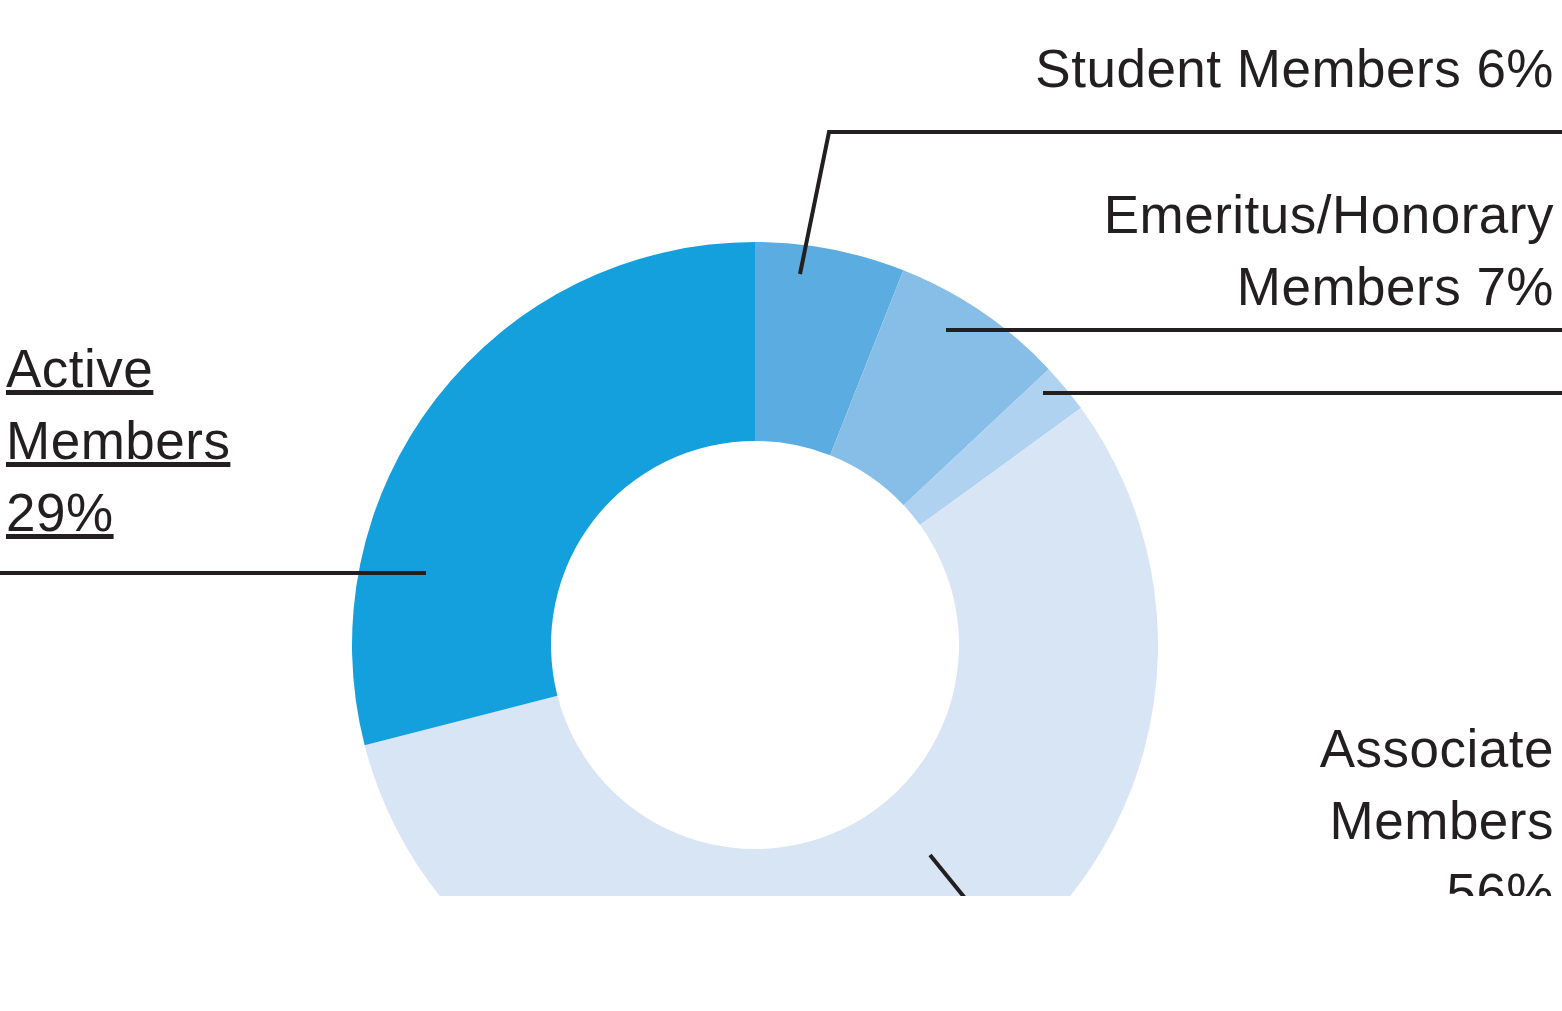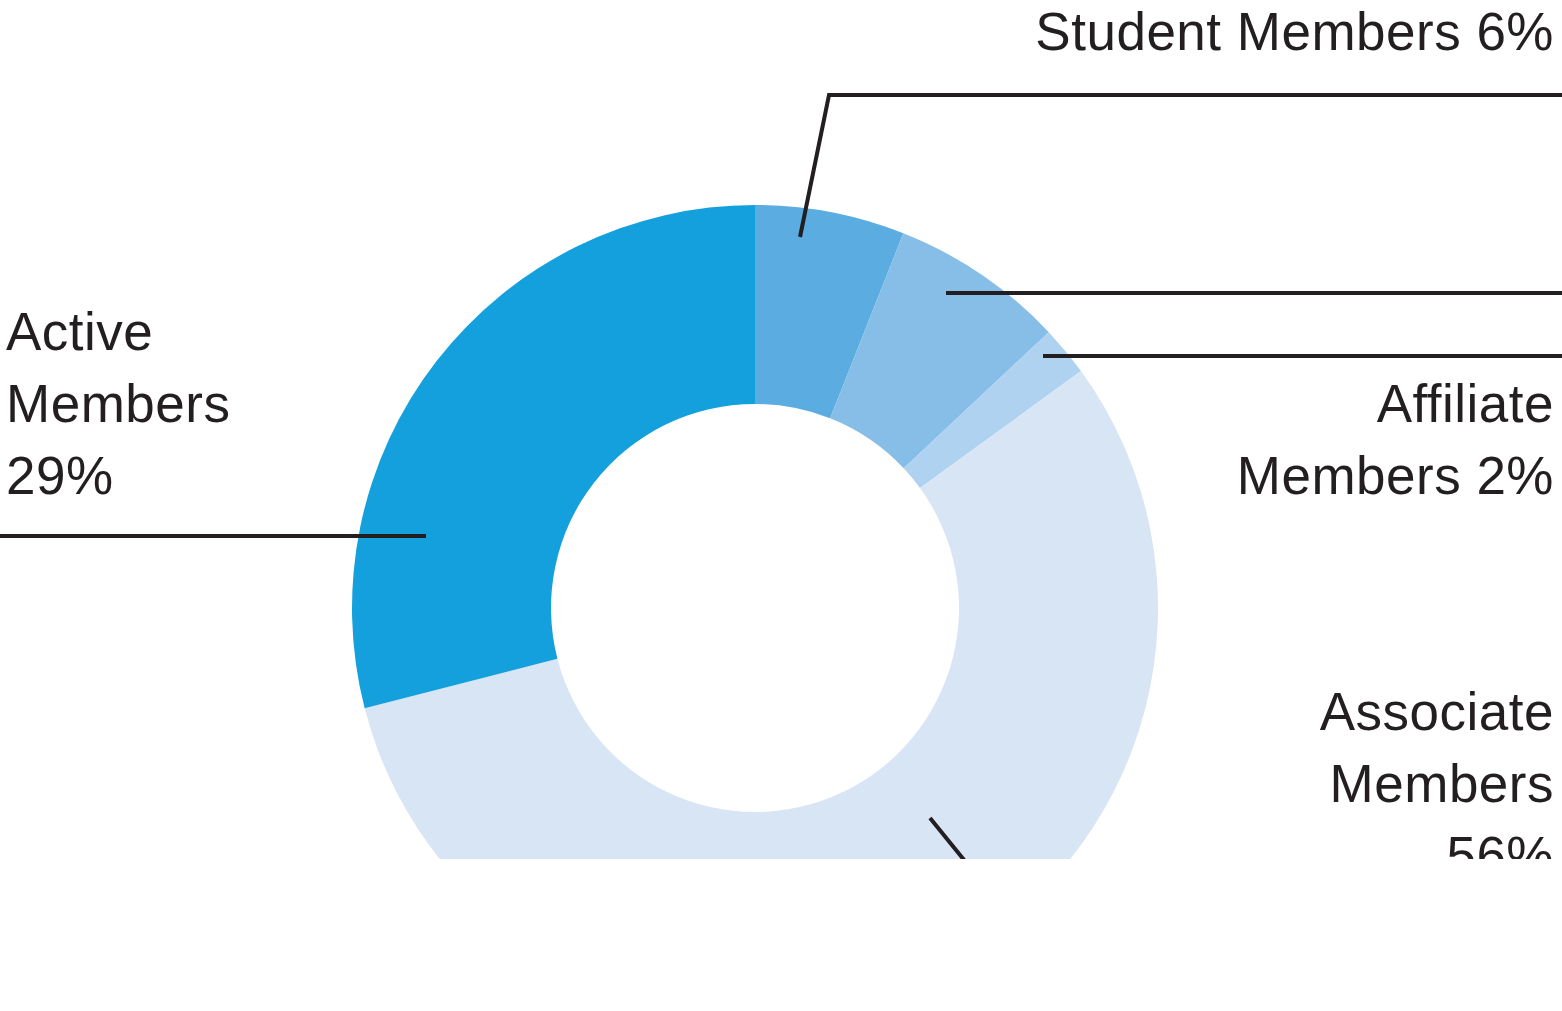--- a/index.html
+++ b/index.html
@@ -7,40 +7,41 @@
     padding: 0;
     background: #ffffff;
   }
   .stage {
     position: relative;
     width: 1562px;
     height: 859px;
     background: #ffffff;
     overflow: hidden;
     font-family: "Liberation Sans", sans-serif;
+    margin-top: 37px;
   }
   .chart-svg {
     position: absolute;
     left: 0;
     top: 0;
     width: 1562px;
     height: 1011px;
     display: block;
   }
   .label {
     position: absolute;
     white-space: pre-line;
     color: #231f20;
     font-size: 53px;
     line-height: 72px;
     letter-spacing: 0.5px;
     font-weight: 400;
   }
   .lbl-right { text-align: right; right: 8px; }
-  .lbl-left  { text-align: left; left: 6px; }
+  .lbl-left  { text-align: left; left: 6px; text-decoration: underline; }
   .lbl-student   { top: -4px; }
   .lbl-emeritus  { top: 142px; }
   .lbl-affiliate { top: 368px; }
   .lbl-associate { top: 676px; }
   .lbl-active    { top: 296px; }
 </style>
 </head>
 <body>
 
 <div class="stage">
@@ -56,23 +57,23 @@
         <polyline points="800,237 829,95 1562,95" fill="none" stroke="#231f20" stroke-width="4" stroke-linejoin="miter"></polyline>
         <polyline points="946,293 1562,293" fill="none" stroke="#231f20" stroke-width="4" stroke-linejoin="miter"></polyline>
         <polyline points="1043,356 1562,356" fill="none" stroke="#231f20" stroke-width="4" stroke-linejoin="miter"></polyline>
         <polyline points="930,818 1042,956 1562,956" fill="none" stroke="#231f20" stroke-width="4" stroke-linejoin="miter"></polyline>
         <polyline points="0,536 426,536" fill="none" stroke="#231f20" stroke-width="4" stroke-linejoin="miter"></polyline>
       </g>
   </svg>
 
   <div class="label lbl-right lbl-student">Student Members 6%</div>
 
+  <div class="label lbl-right lbl-emeritus">Emeritus/Honorary
+Members 7%</div>
 
-  <div class="label lbl-right lbl-affiliate">Affiliate
-Members 2%</div>
 
   <div class="label lbl-right lbl-associate">Associate
 Members
 56%</div>
 
   <div class="label lbl-left lbl-active">Active
 Members
 29%</div>
 </div>
 

